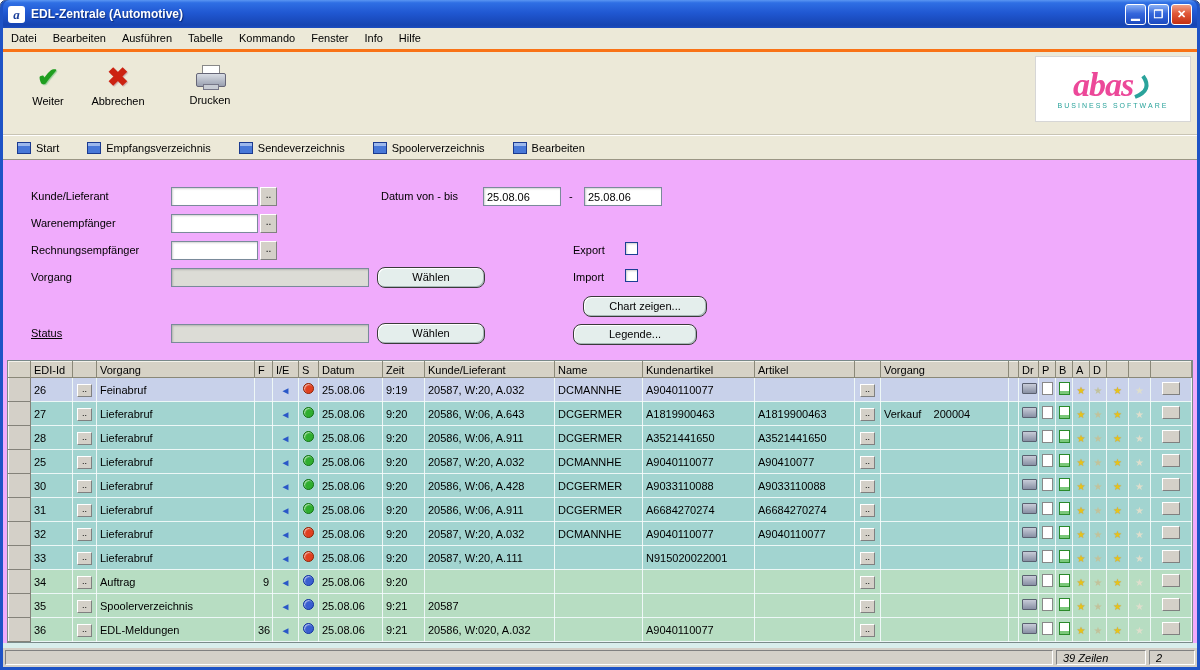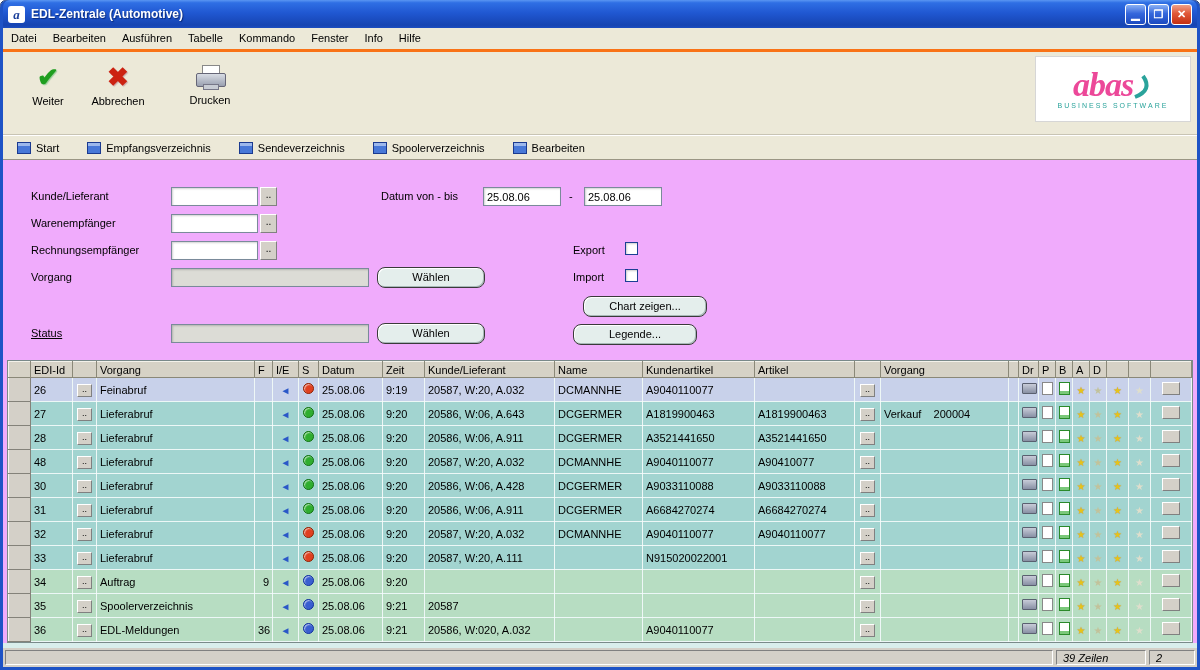--- a/index.html
+++ b/index.html
@@ -337,21 +337,21 @@
               <td class="c ctr"><span class="ico-page"></span></td>
               <td class="c ctr"><span class="ico-page grn"></span></td>
               <td class="c ctr"><span class="star y">★</span></td>
               <td class="c ctr"><span class="star dim">★</span></td>
               <td class="c ctr"><span class="star y">★</span></td>
               <td class="c ctr"><span class="star pale">★</span></td>
               <td class="c ctr"><span class="mini-btn endb"></span></td>
             </tr>
             <tr class="bg-teal">
               <td class="c rowhdr"></td>
-              <td class="c id">48</td>
+              <td class="c id">25</td>
               <td class="c ctr"><span class="mini-btn">..</span></td>
               <td class="c">Lieferabruf</td>
               <td class="c f"></td>
               <td class="c ctr"><span class="ie-icon">◄</span></td>
               <td class="c ctr"><span class="dot dot-green"></span></td>
               <td class="c">25.08.06</td>
               <td class="c">9:20</td>
               <td class="c">20587, W:20, A.032</td>
               <td class="c">DCMANNHE</td>
               <td class="c">A9040110077</td>

